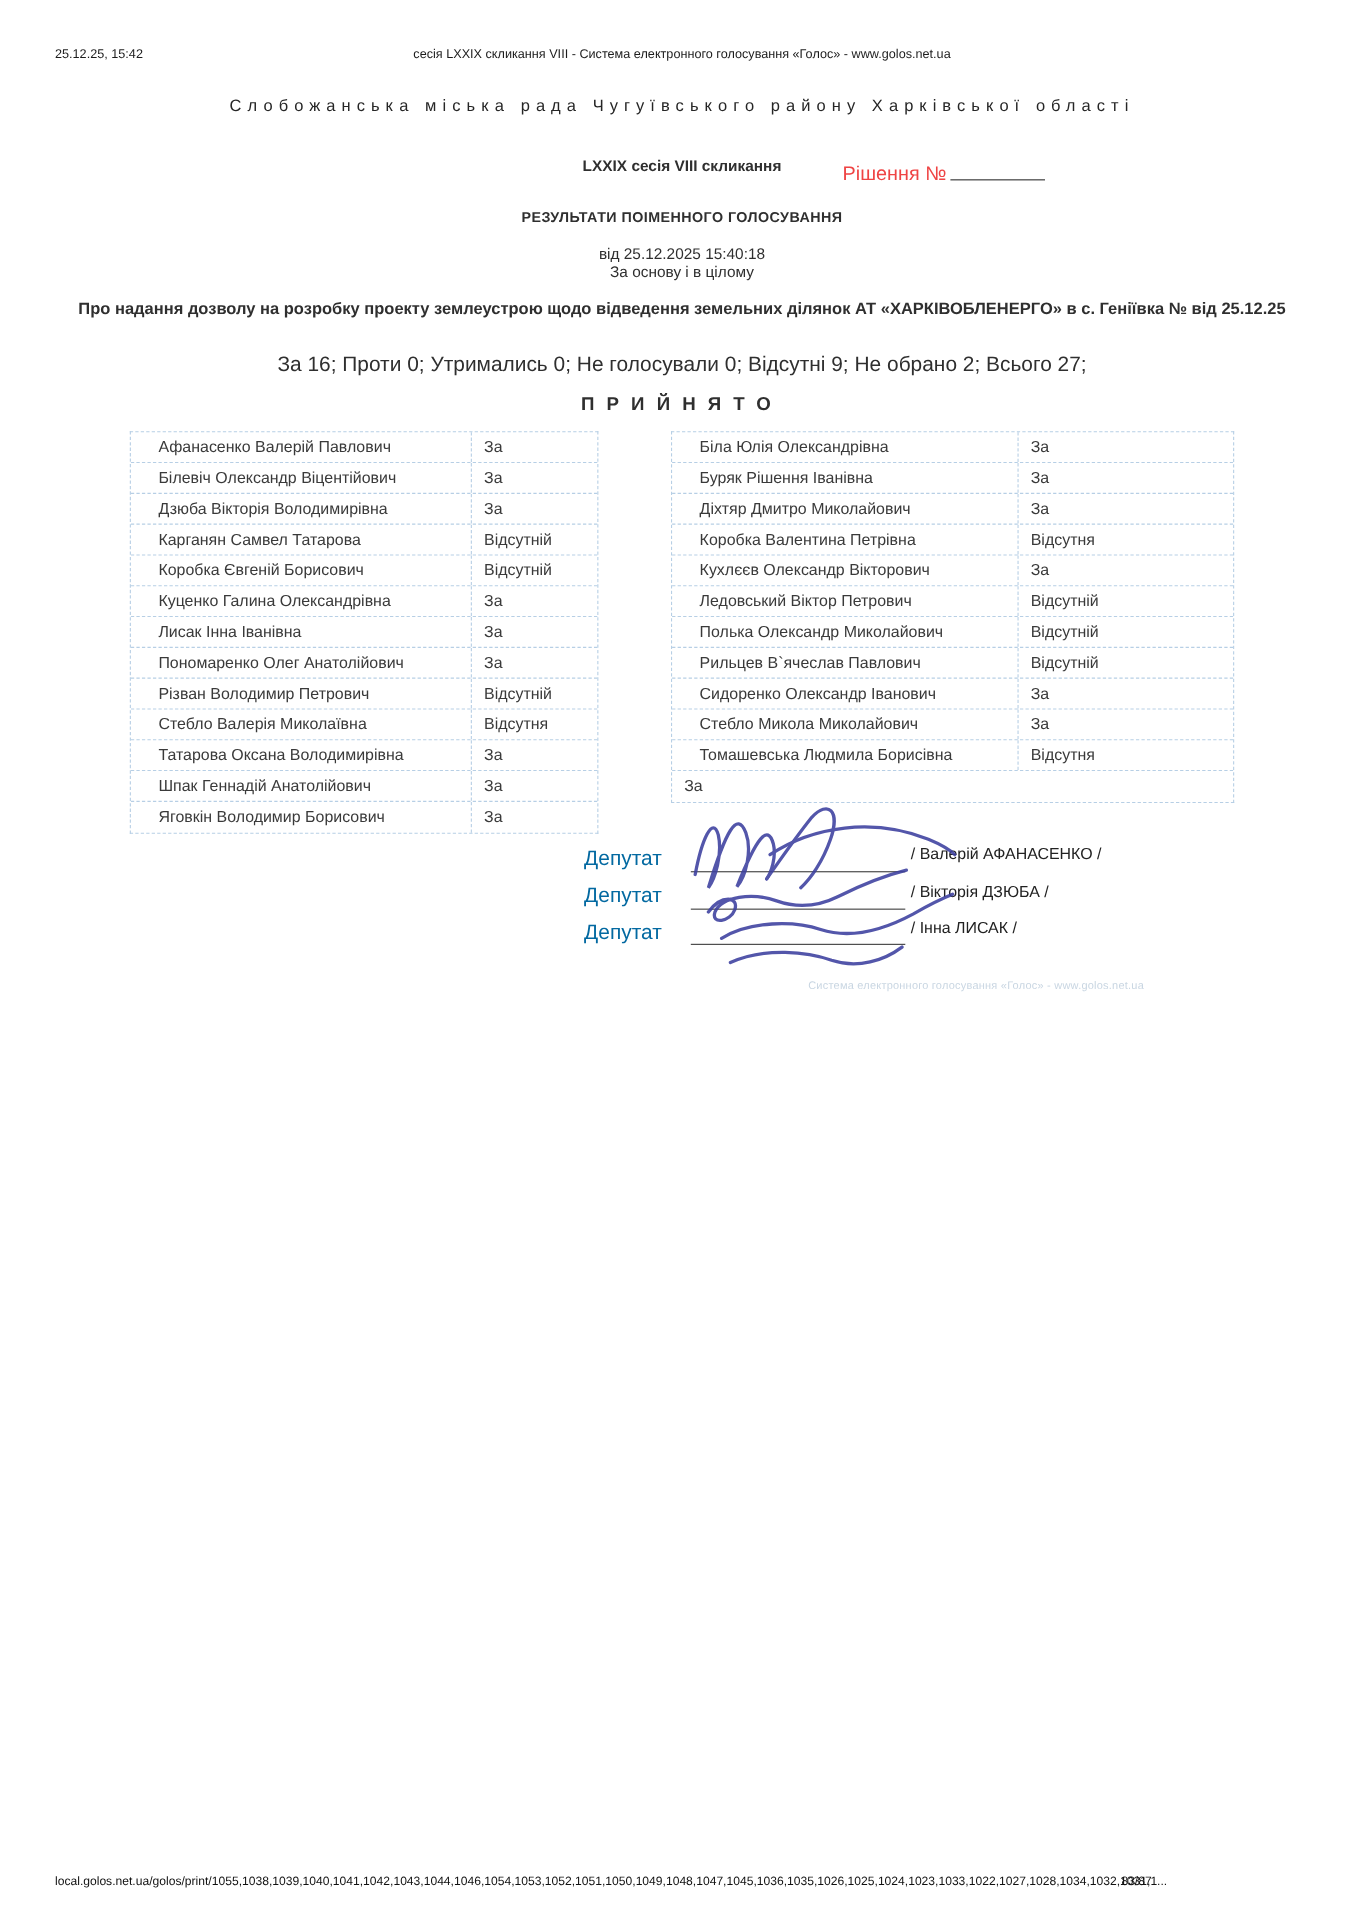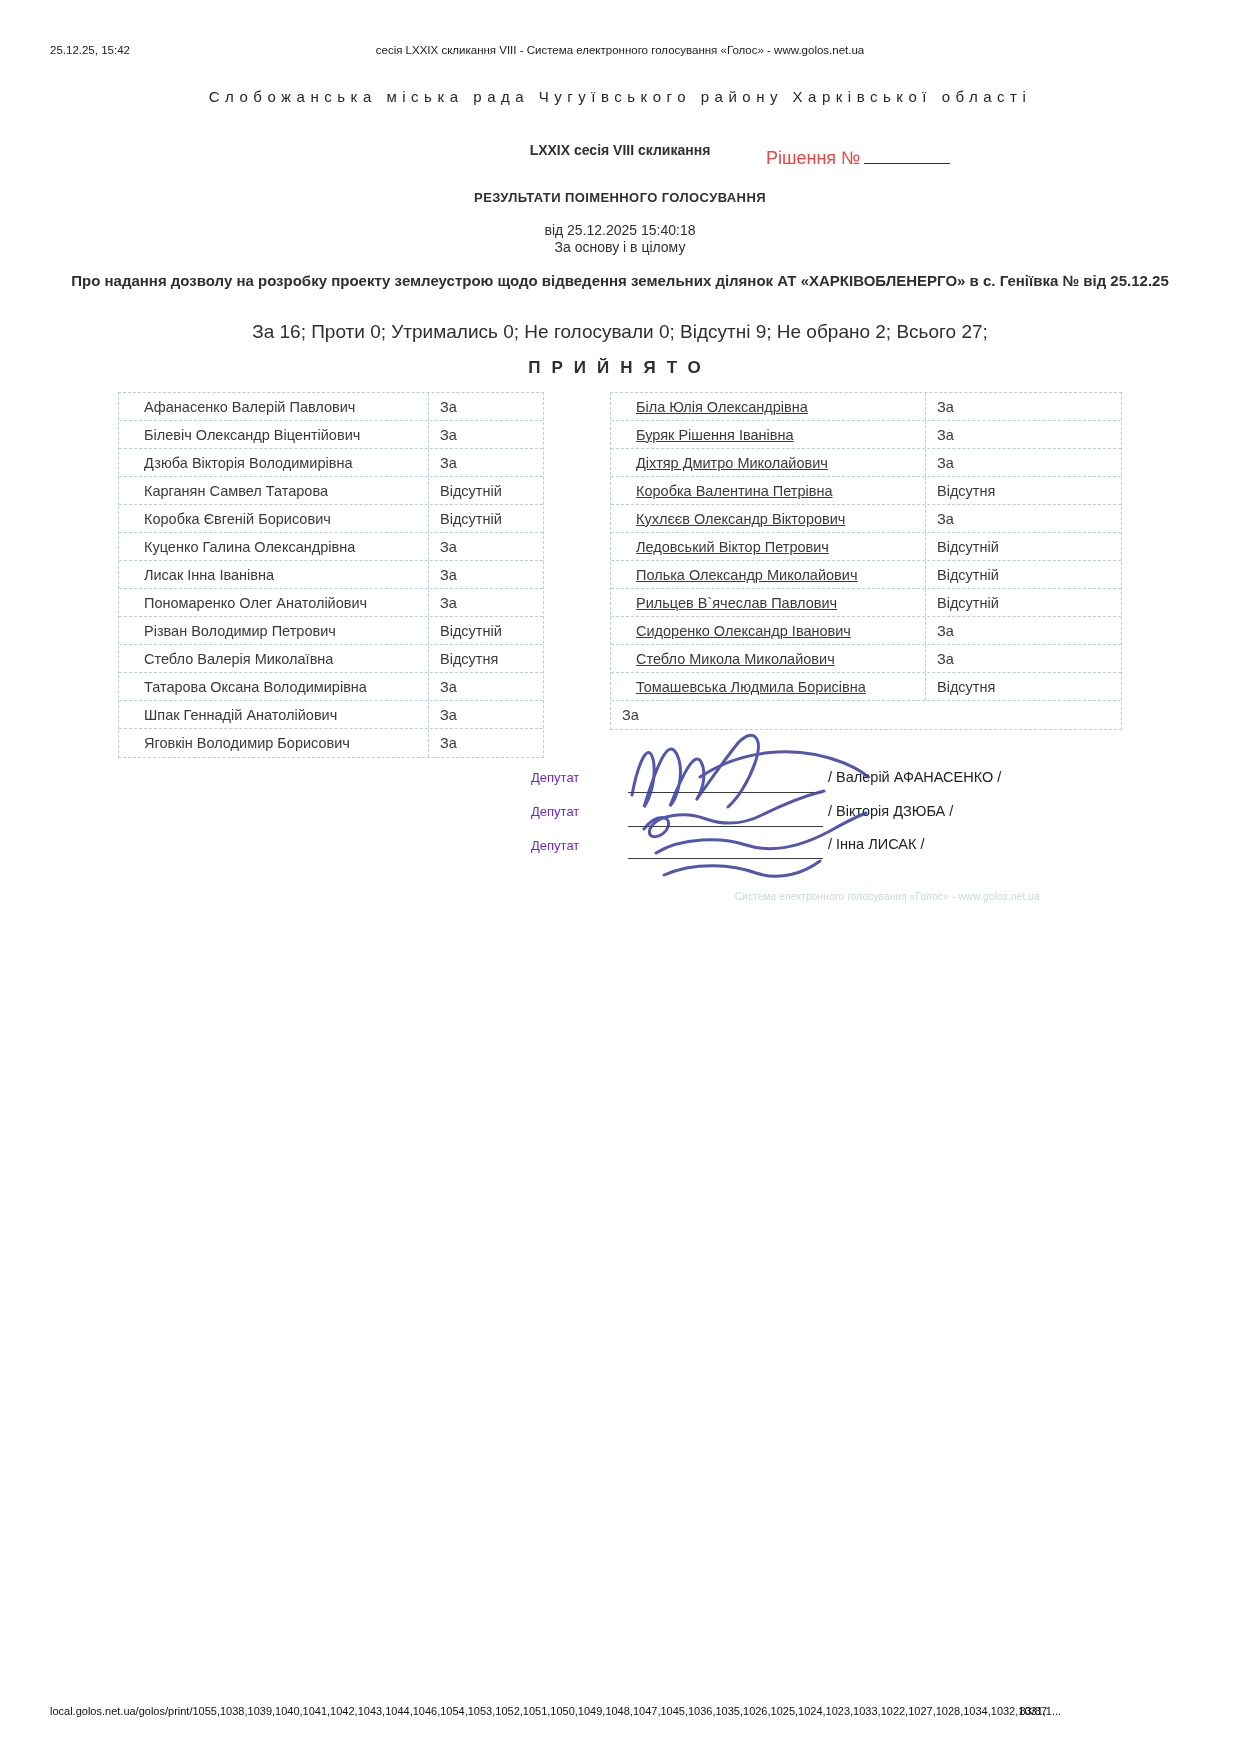--- a/index.html
+++ b/index.html
@@ -44,24 +44,24 @@
     background: #fff;
     font-size: 14.5px;
     color: #3a3a3a;
   }
   .vtable.left  { left: 118px; width: 426px; }
   .vtable.right { left: 610px; width: 512px; }
   .vrow { display: flex; height: 28px; align-items: center; border-bottom: 1px dashed #b7cfe5; }
   .vrow:last-child { border-bottom: none; }
   .vname { padding-left: 25px; border-right: 1px dashed #b7cfe5; height: 100%; display: flex; align-items: center; }
   .vtable.left  .vname { width: 310px; }
-  .vtable.right .vname { width: 315px; text-decoration: underline; }
+  .vtable.right .vname { width: 315px; }
   .vvote { padding-left: 11px; flex: 1; }
 
-  .sig-label { font-size: 13px; color: #6d28d9; left: 531px; }
+  .sig-label { font-size: 19px; color: #0369a1; left: 531px; }
   .sig-line  { background: #3c3c3c; height: 1.4px; left: 628px; width: 195px; }
   .sig-name  { font-size: 14.5px; color: #222; left: 828px; white-space: nowrap; }
   .sig-svg   { left: 604px; top: 733px; }
 
   .watermark {
     top: 891px; left: 0; right: 200px; text-align: right;
     font-size: 10px; color: #c9d6e2; letter-spacing: .2px; padding-left: 24px;
   }
 
   .page-footer { font-size: 11px; color: #111; top: 1705px; }

